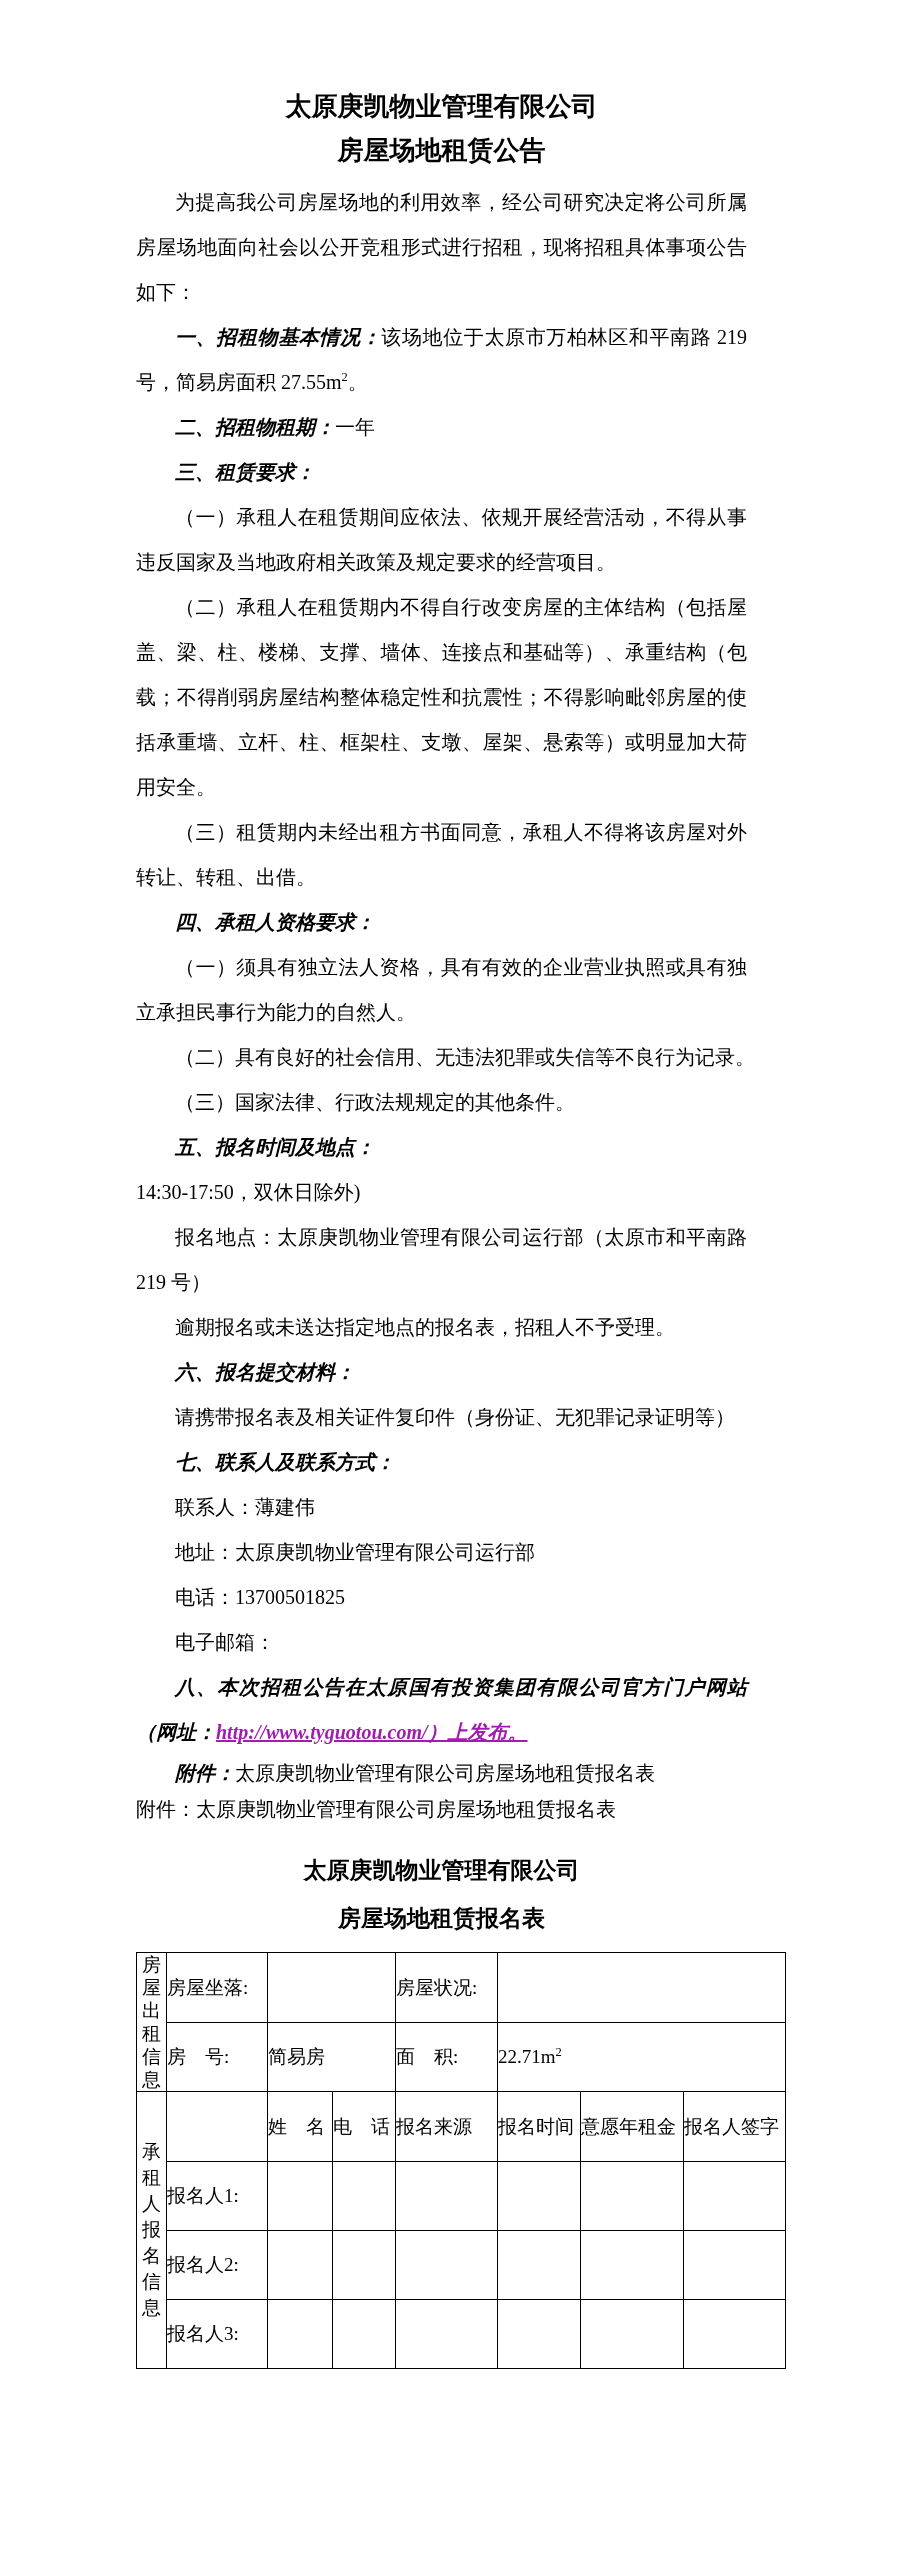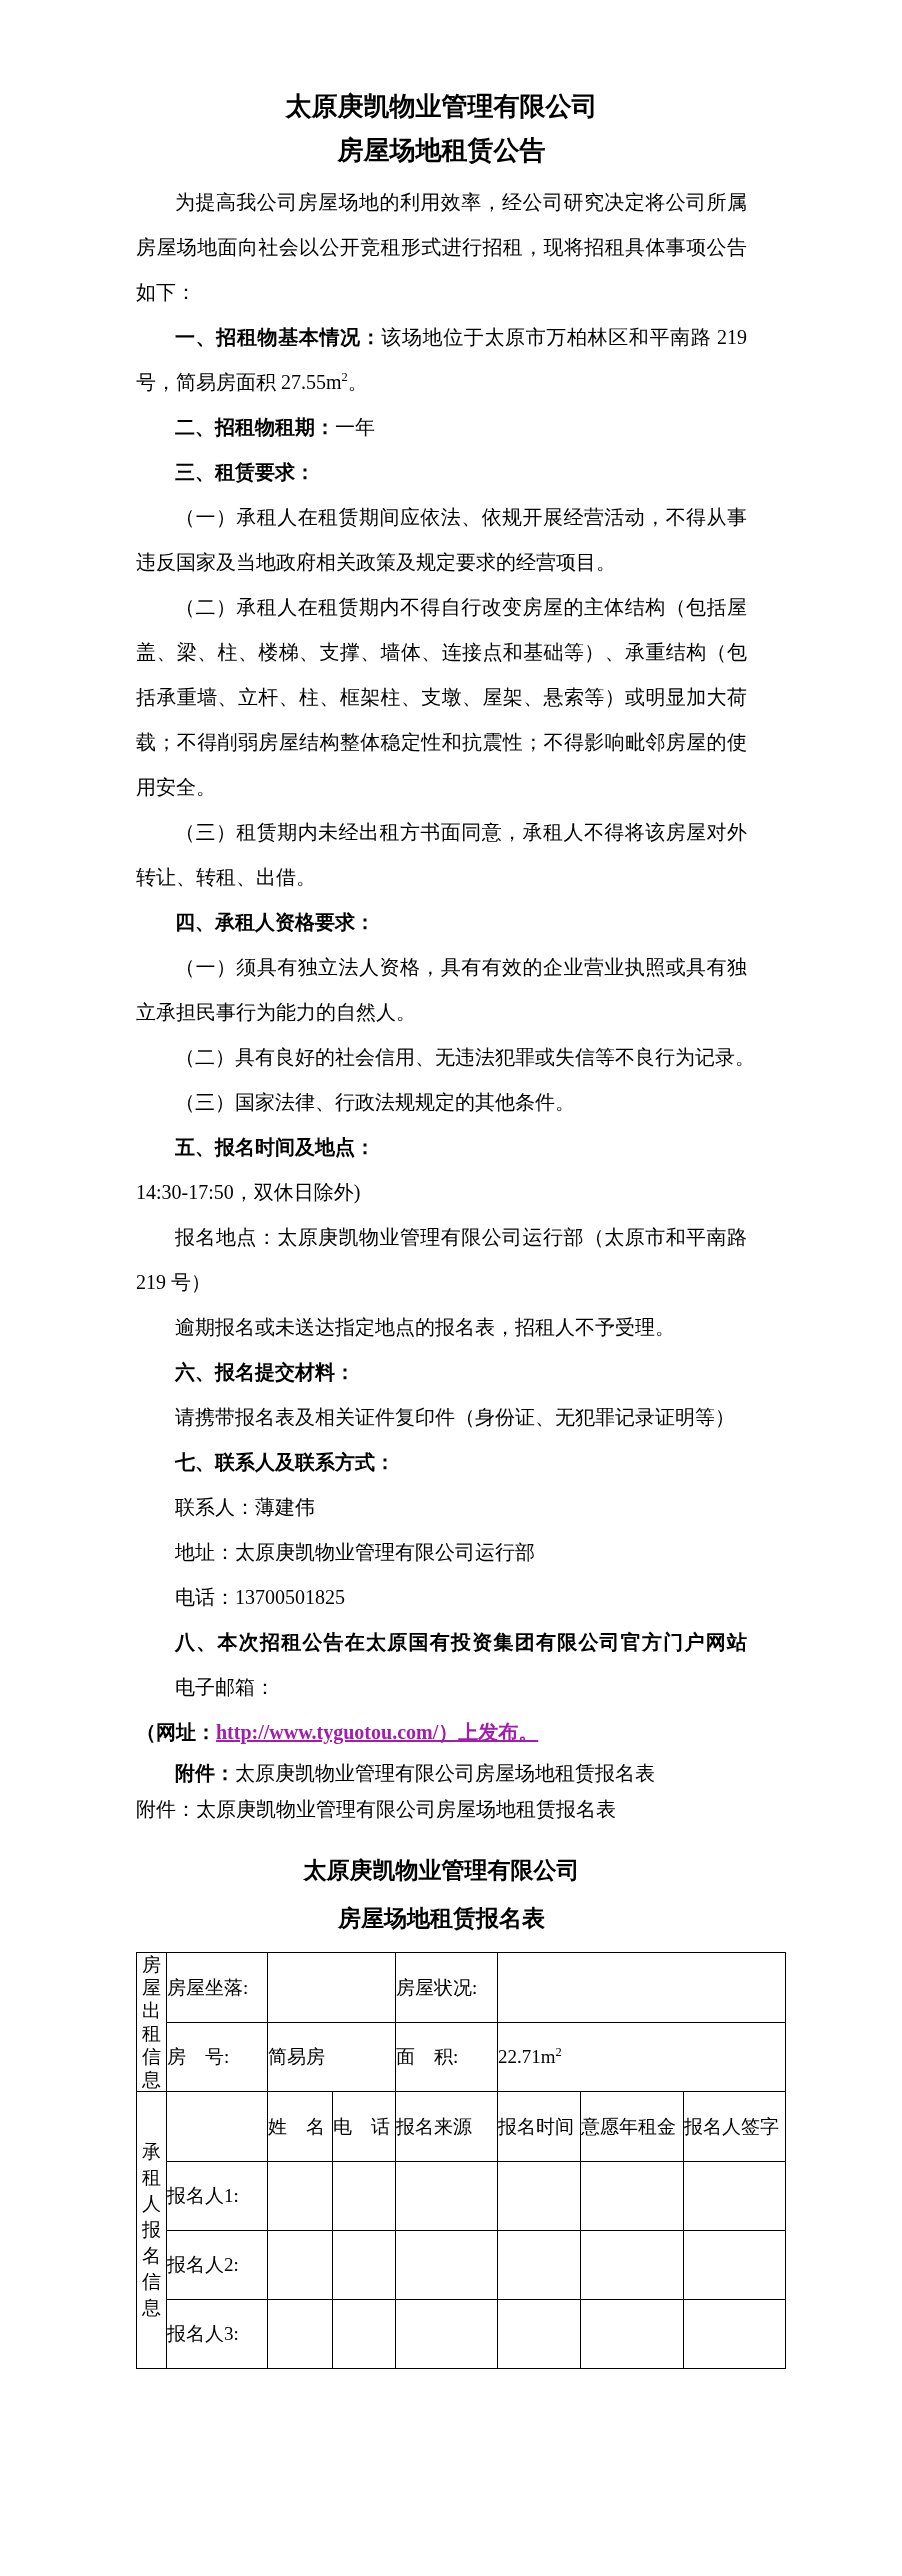--- a/index.html
+++ b/index.html
@@ -8,21 +8,21 @@
     font-family:"Liberation Serif","DejaVu Serif",serif;
     overflow:hidden;box-sizing:border-box;
   }
   .content{padding:85px 117px 0 136px;box-sizing:border-box;width:864px;}
   .doc-title{font-size:26px;font-weight:bold;line-height:44px;text-align:center;}
   .body-block{margin-top:6.8px;}
   .ln{font-size:20px;line-height:45px;white-space:nowrap;}
   .ln.j{white-space:normal;text-align:justify;text-align-last:justify;}
   .ln.indent{padding-left:39px;}
   .ln.attach{line-height:36px;}
-  .ln b{font-weight:bold;}
+  .ln b{font-weight:bold;font-style:italic;}
   sup{font-size:12.5px;vertical-align:super;line-height:0;}
   a.doclink{color:#a21caf;text-decoration:underline;cursor:pointer;}
   .form-title{font-size:23px;font-weight:bold;text-align:center;line-height:48px;}
   .form-title-wrap{margin-top:20.5px;}
   .doc-number{font-size:19px;text-align:right;line-height:40px;margin-top:3.4px;}
   table.form{border-collapse:collapse;table-layout:fixed;width:649px;margin-top:9px;}
   table.form td{border:1.1px solid #000;font-size:19px;padding:0;vertical-align:middle;overflow:hidden;}
   td.lbl{text-align:left;padding-left:8.5px;}
   td.lbl2{text-align:left;padding-left:6.8px;}
   td.ctr{text-align:left;}
@@ -55,22 +55,22 @@
       <div class="ln indent j"><b>一、招租物基本情况：</b><span>该场地位于太原市万柏林区和平南路 219</span></div>
       <div class="ln"><span>号，简易房面积 27.55m</span><sup>2</sup><span>。</span></div>
 
       <div class="ln indent"><b>二、招租物租期：</b><span>一年</span></div>
 
       <div class="ln indent"><b>三、租赁要求：</b></div>
       <div class="ln indent j">（一）承租人在租赁期间应依法、依规开展经营活动，不得从事</div>
       <div class="ln">违反国家及当地政府相关政策及规定要求的经营项目。</div>
       <div class="ln indent j">（二）承租人在租赁期内不得自行改变房屋的主体结构（包括屋</div>
       <div class="ln j">盖、梁、柱、楼梯、支撑、墙体、连接点和基础等）、承重结构（包</div>
+      <div class="ln j">载；不得削弱房屋结构整体稳定性和抗震性；不得影响毗邻房屋的使</div>
       <div class="ln j">括承重墙、立杆、柱、框架柱、支墩、屋架、悬索等）或明显加大荷</div>
-      <div class="ln j">载；不得削弱房屋结构整体稳定性和抗震性；不得影响毗邻房屋的使</div>
       <div class="ln">用安全。</div>
       <div class="ln indent j">（三）租赁期内未经出租方书面同意，承租人不得将该房屋对外</div>
       <div class="ln">转让、转租、出借。</div>
 
       <div class="ln indent"><b>四、承租人资格要求：</b></div>
       <div class="ln indent j">（一）须具有独立法人资格，具有有效的企业营业执照或具有独</div>
       <div class="ln">立承担民事行为能力的自然人。</div>
       <div class="ln indent">（二）具有良好的社会信用、无违法犯罪或失信等不良行为记录。</div>
       <div class="ln indent">（三）国家法律、行政法规规定的其他条件。</div>
 
@@ -80,23 +80,23 @@
       <div class="ln">219 号）</div>
       <div class="ln indent">逾期报名或未送达指定地点的报名表，招租人不予受理。</div>
 
       <div class="ln indent"><b>六、报名提交材料：</b></div>
       <div class="ln indent">请携带报名表及相关证件复印件（身份证、无犯罪记录证明等）</div>
 
       <div class="ln indent"><b>七、联系人及联系方式：</b></div>
       <div class="ln indent">联系人：薄建伟</div>
       <div class="ln indent">地址：太原庚凯物业管理有限公司运行部</div>
       <div class="ln indent">电话：13700501825</div>
+      <div class="ln indent">电子邮箱：</div>
+
       <div class="ln indent j"><b>八、本次招租公告在太原国有投资集团有限公司官方门户网站</b></div>
-
-      <div class="ln indent">电子邮箱：</div>
       <div class="ln"><b>（网址：</b><b><a class="doclink">http://www.tyguotou.com/）上发布。</a></b></div>
 
       <div class="ln indent attach"><b>附件：</b><span>太原庚凯物业管理有限公司房屋场地租赁报名表</span></div>
       <div class="ln attach">附件：太原庚凯物业管理有限公司房屋场地租赁报名表</div>
     </div>
 
     <div class="form-title-wrap">
       <div class="form-title">太原庚凯物业管理有限公司</div>
       <div class="form-title">房屋场地租赁报名表</div>
     </div>

